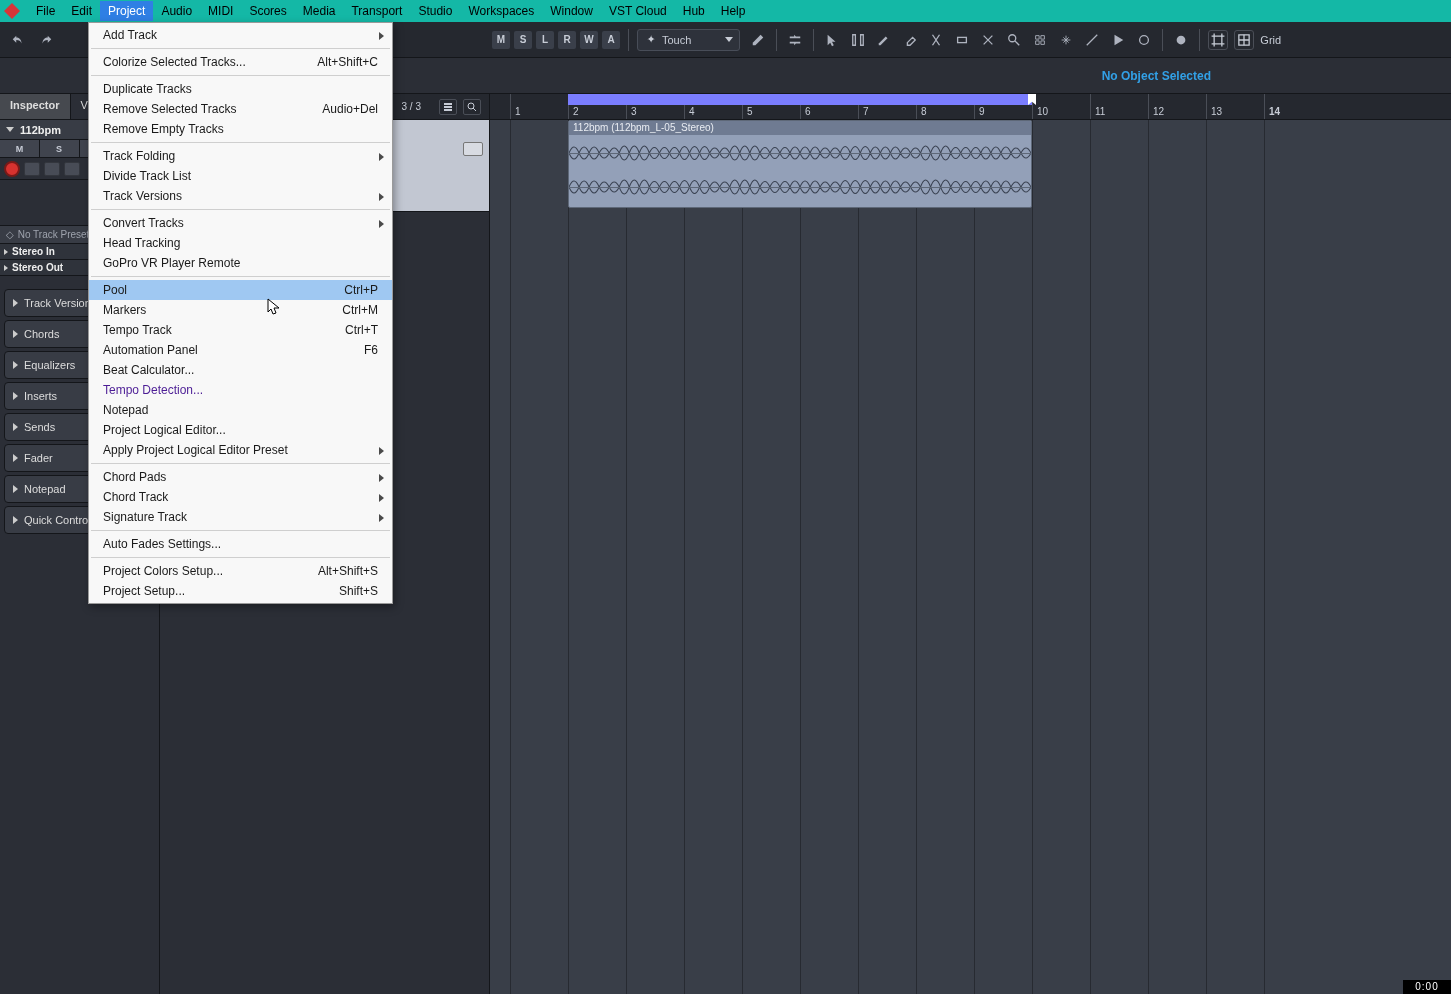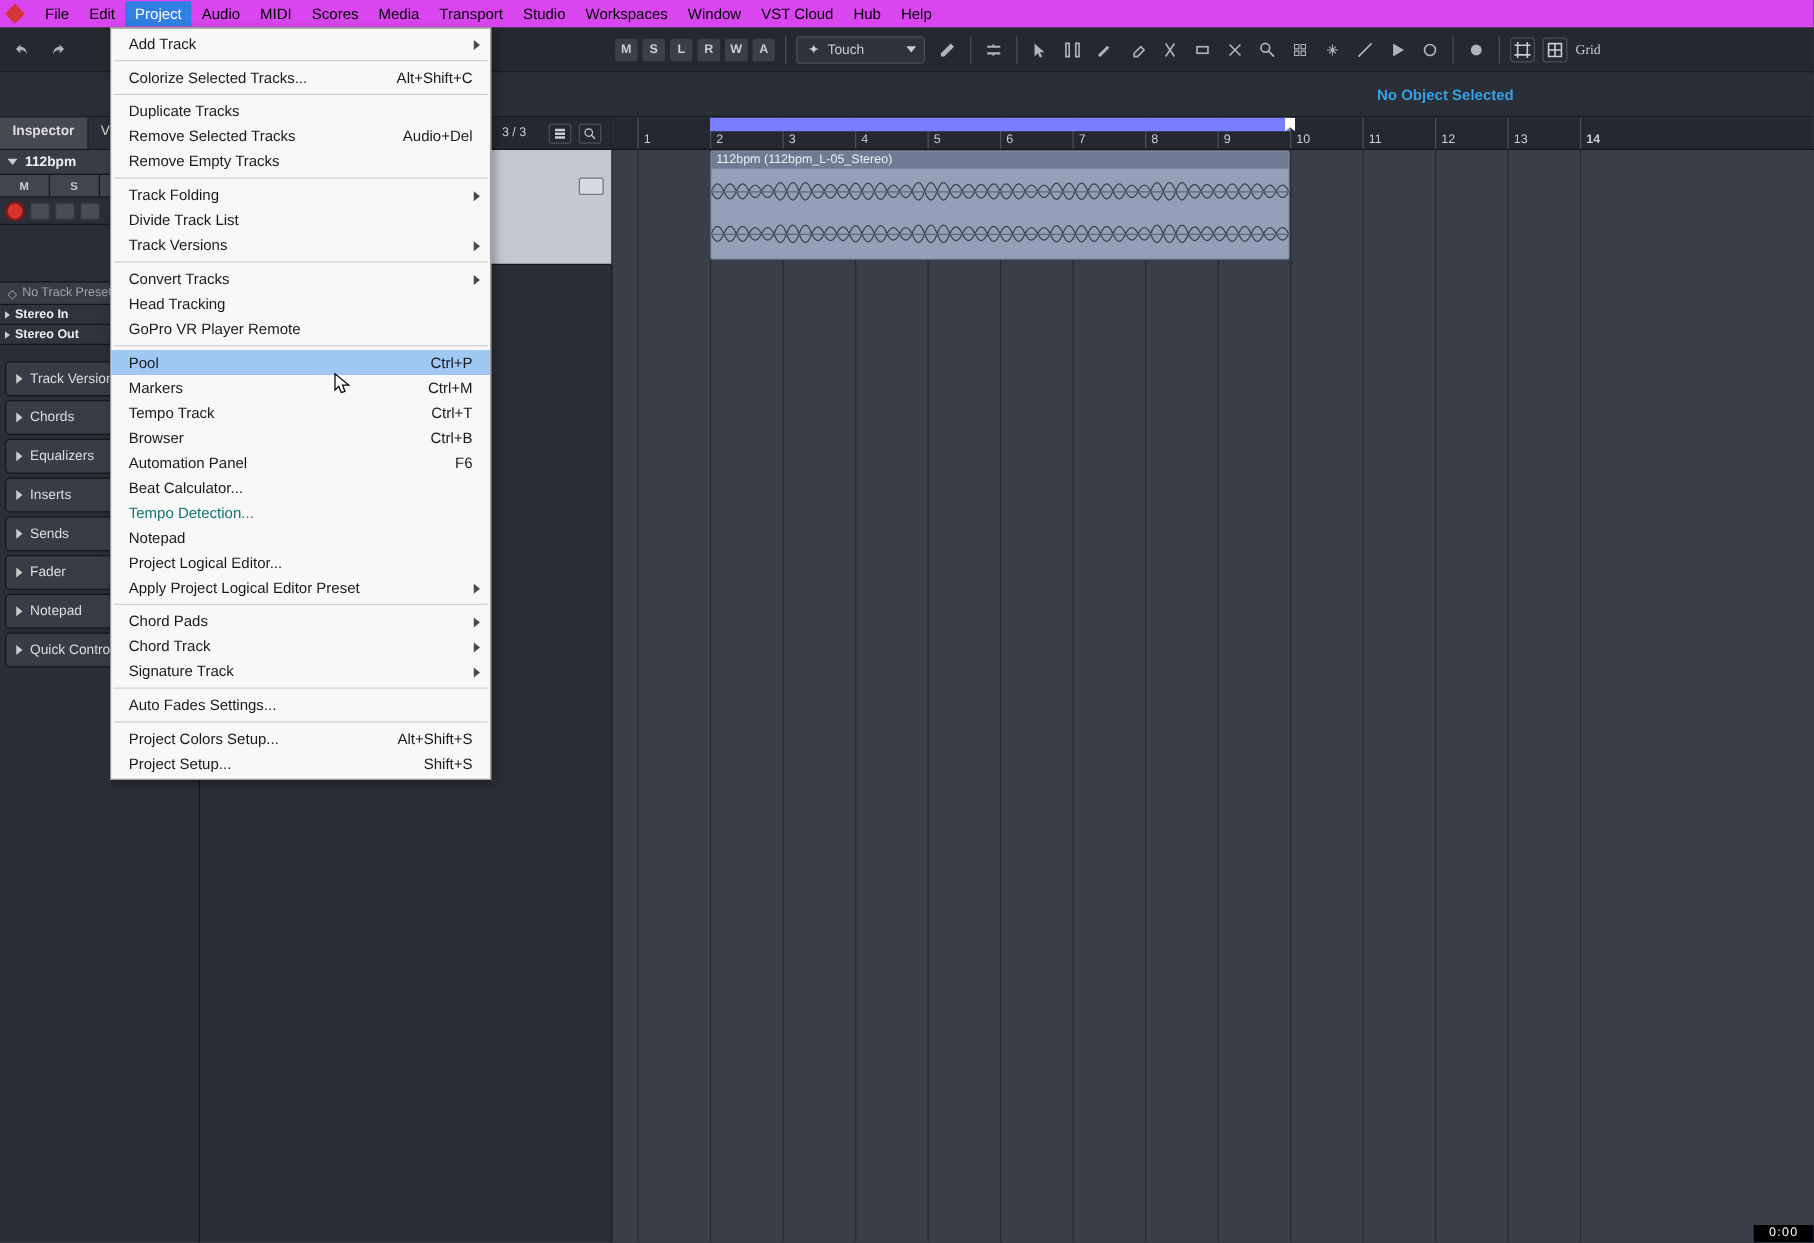--- a/index.html
+++ b/index.html
@@ -1,38 +1,38 @@
 <!DOCTYPE html>
 <html><head>
 <meta charset="utf-8">
 <style>
   * { box-sizing: border-box; margin: 0; padding: 0; font-family: "Segoe UI", Tahoma, sans-serif; }
   body { background: #393e48; color: #ccc; width: 1451px; height: 994px; overflow: hidden; position: relative; user-select: none; }
 
   
-  .menubar { height: 22px; background: #d946ef; display: flex; align-items: center; padding-left: 4px; color: #000; font-size: 12px; }
+  .menubar { height: 22px; background: #14b8a6; display: flex; align-items: center; padding-left: 4px; color: #000; font-size: 12px; }
   .menubar .logo { width: 16px; height: 16px; background: #d63538; clip-path: polygon(50% 0,100% 50%,50% 100%,0 50%); margin-right: 8px; }
   .menubar .mi { padding: 3px 8px; cursor: default; }
   .menubar .mi.active { background: #2f7fe4; color: #fff; }
 
   
   .toolbar { height: 36px; background: #25282f; border-bottom: 1px solid #14161a; display: flex; align-items: center; gap: 8px; padding: 0 8px; font-size: 11px; }
   .tbtn { width: 20px; height: 20px; display: flex; align-items: center; justify-content: center; color: #aeb3bf; }
   .tbtn svg { width: 14px; height: 14px; fill: currentColor; }
   .toolbar .spacer { flex: none; width: 420px; }
   .letter-btn { width: 18px; height: 18px; background: #3a3f4a; border-radius: 2px; color: #c7ccd6; font-size: 10px; font-weight: bold; display: flex; align-items: center; justify-content: center; }
   .auto-field { height: 22px; background: #2e323b; border: 1px solid #484d58; display: flex; align-items: center; gap: 4px; padding: 0 6px; border-radius: 3px; }
   .auto-field .wand { width: 14px; height: 14px; display: flex; align-items: center; justify-content: center; color: #c7ccd6; }
   .auto-field .txt { color: #c7ccd6; }
   .auto-field .tri { border-left: 4px solid transparent; border-right: 4px solid transparent; border-top: 5px solid #c7ccd6; margin-left: 30px; }
   .vline { width: 1px; height: 22px; background: #4a4e57; }
   .tool-icons { display: flex; gap: 6px; }
   .snap-field { display: flex; align-items: center; gap: 6px; }
   .snap-field .sqbtn { width: 20px; height: 20px; border: 1px solid #4a4e57; border-radius: 3px; display: flex; align-items: center; justify-content: center; color: #c7ccd6; }
-  .snap-field .txt { color: #c7ccd6; font-family: Liberation Serif, serif; }
+  .snap-field .txt { color: #c7ccd6; }
 
   
   .infostrip { height: 36px; background: #2b2e36; border-bottom: 1px solid #14161a; display: flex; align-items: center; justify-content: flex-end; padding-right: 240px; font-size: 12px; font-weight: bold; color: #32a0e6; }
 
   
   .main { position: absolute; left: 0; top: 94px; right: 0; bottom: 0; display: flex; }
 
   
   .inspector { width: 160px; background: #2b2e36; border-right: 1px solid #14161a; position: relative; }
   .insp-tabs { height: 26px; display: flex; border-bottom: 1px solid #14161a; }
@@ -79,21 +79,21 @@
   .clip { position: absolute; background: #93a0b8; border: 1px solid #5e6878; border-radius: 2px; overflow: hidden; }
   .clip .title { height: 14px; background: #6f7b92; font-size: 10px; color: #e9ecf2; padding-left: 4px; line-height: 14px; }
   .clip .wave { position: relative; height: 32px; margin: 2px 0; }
   .clip .wave .mid { position: absolute; top: 50%; left: 0; right: 0; height: 1px; background: #5e6878; }
   .clip .wave svg { width: 100%; height: 100%; }
 
   
   .dropdown { position: absolute; left: 88px; top: 22px; width: 305px; background: #f8f8f8; border: 1px solid #9a9a9a; box-shadow: 2px 3px 8px rgba(0,0,0,.35); z-index: 1000; font-size: 12px; color: #1a1a1a; padding: 2px 0; }
   .dropdown .item { height: 20px; display: flex; align-items: center; justify-content: space-between; padding: 0 14px; position: relative; }
   .dropdown .item.highlight { background: #9fc8f2; text-align: right; }
-  .dropdown .item.disabled { color: #0f766e; }
+  .dropdown .item.disabled { color: #4c1d95; }
   .dropdown .item .sub { position: absolute; right: 8px; top: 7px; border-top: 4px solid transparent; border-bottom: 4px solid transparent; border-left: 5px solid #4a4a4a; }
   .dropdown .sep { height: 1px; background: #cfcfcf; margin: 3px 2px; }
 
   .cursor { position: absolute; left: 267px; top: 298px; z-index: 1001; }
   .cursor svg { width: 14px; height: 18px; fill: #fff; stroke: #000; stroke-width: 1; }
 
   
   .footer { position: absolute; right: 0; bottom: 0; width: 48px; height: 14px; background: #000; color: #fff; font-size: 10px; text-align: center; line-height: 14px; letter-spacing: 1px; }
 </style>
 </head>
@@ -427,24 +427,20 @@
     </div>
     <div class="item">
       <span>Markers</span>
       <span>Ctrl+M</span>
     </div>
     <div class="item">
       <span>Tempo Track</span>
       <span>Ctrl+T</span>
     </div>
     <div class="item">
-      <span>Browser</span>
-      <span>Ctrl+B</span>
-    </div>
-    <div class="item">
       <span>Automation Panel</span>
       <span>F6</span>
     </div>
     <div class="item">
       <span>Beat Calculator...</span>
     </div>
     <div class="item disabled">
       <span>Tempo Detection...</span>
     </div>
     <div class="item">

